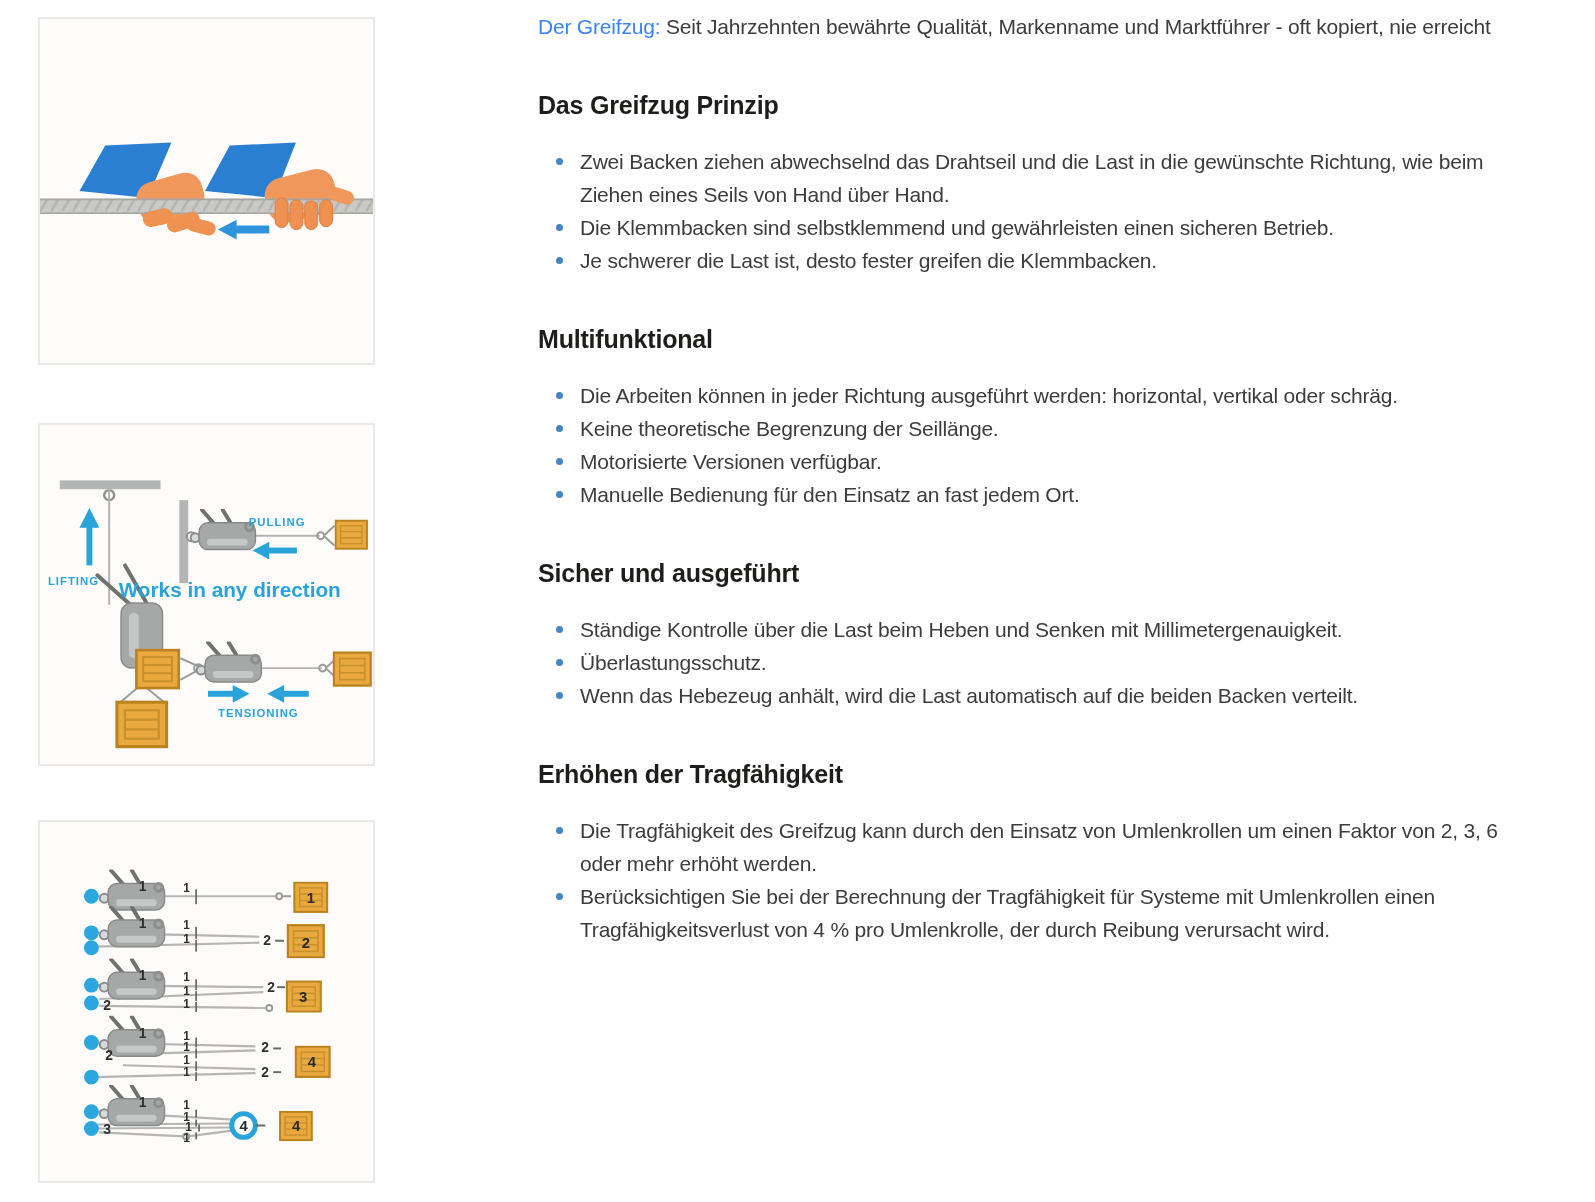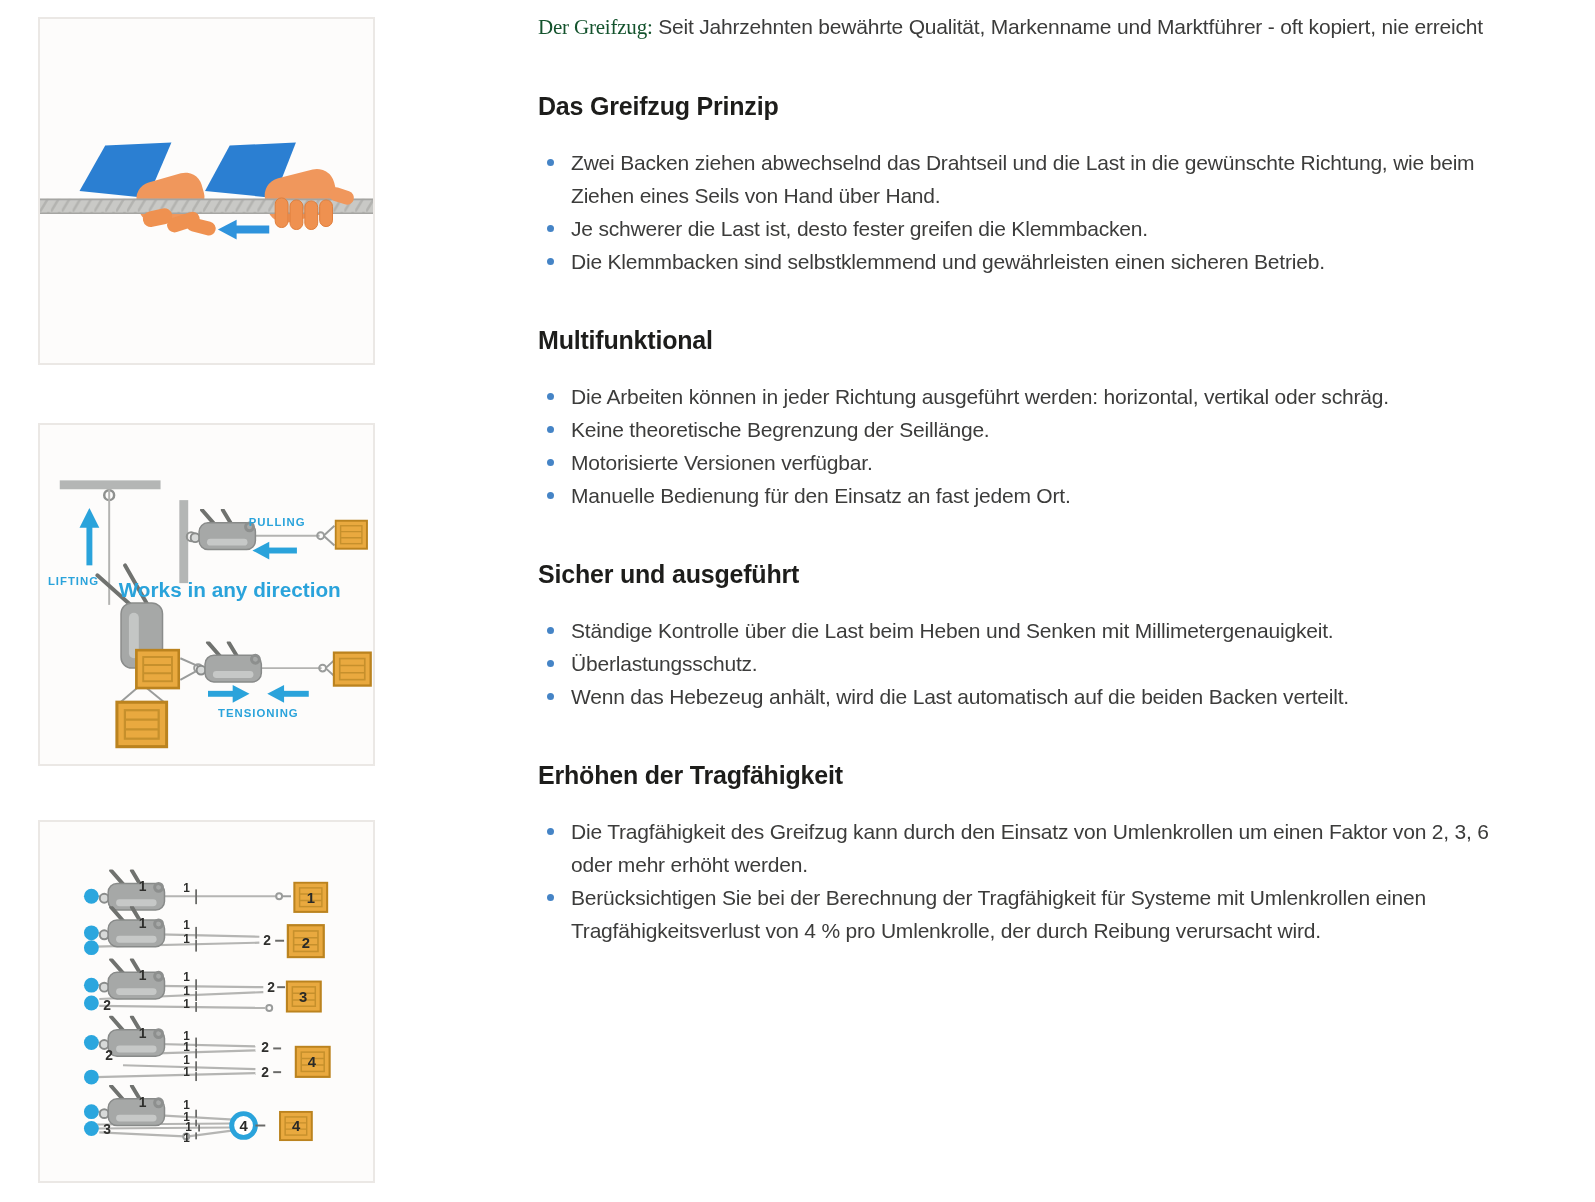--- a/index.html
+++ b/index.html
@@ -15,26 +15,26 @@
   #box1{top:17px;height:348px;}
   #box2{top:423px;height:343px;}
   #box3{top:820px;height:363px;}
   .figure-box svg{display:block;width:100%;height:100%;}
 
   .text-col{
     position:absolute;left:538px;top:10px;width:985px;
     font-size:21px;line-height:33px;letter-spacing:-0.2px;
   }
   .intro{margin:0;}
-  .lead{color:#14532d;font-family:Liberation Serif, serif;}
+  .lead{color:#3b82f6;}
   h3{
     font-size:25px;line-height:33px;color:#1d1d1b;
     margin:46px 0 23px 0;font-weight:bold;letter-spacing:-0.2px;
   }
-  ul{list-style:none;margin:0;padding:0;}
+  ul{list-style:none;margin:9px;padding:0;}
   li{position:relative;padding-left:33px;}
   li::before{
     content:"";position:absolute;left:9px;top:13px;width:7px;height:7px;
     border-radius:50%;background:#4584c6;
   }
 
   svg text{font-family:"Liberation Sans",sans-serif;}
   .cylabel{fill:#2aa3db;font-weight:bold;font-size:11.5px;letter-spacing:1px;}
   .cytitle{fill:#2aa3db;font-weight:bold;font-size:21px;}
   .num{fill:#2f2f2d;font-weight:bold;font-size:12px;}
@@ -270,22 +270,22 @@
   </svg>
 </div>
 
 <div class="text-col">
 
   <p class="intro"><span class="lead">Der Greifzug:</span> <span>Seit Jahrzehnten bewährte Qualität, Markenname und Marktführer - oft kopiert, nie erreicht</span></p>
 
   <h3>Das Greifzug Prinzip</h3>
   <ul>
     <li>Zwei Backen ziehen abwechselnd das Drahtseil und die Last in die gewünschte Richtung, wie beim Ziehen eines Seils von Hand über Hand.</li>
+    <li>Die Klemmbacken sind selbstklemmend und gewährleisten einen sicheren Betrieb.</li>
     <li>Je schwerer die Last ist, desto fester greifen die Klemmbacken.</li>
-    <li>Die Klemmbacken sind selbstklemmend und gewährleisten einen sicheren Betrieb.</li>
   </ul>
 
   <h3>Multifunktional</h3>
   <ul>
     <li>Die Arbeiten können in jeder Richtung ausgeführt werden: horizontal, vertikal oder schräg.</li>
     <li>Keine theoretische Begrenzung der Seillänge.</li>
     <li>Motorisierte Versionen verfügbar.</li>
     <li>Manuelle Bedienung für den Einsatz an fast jedem Ort.</li>
   </ul>
 

